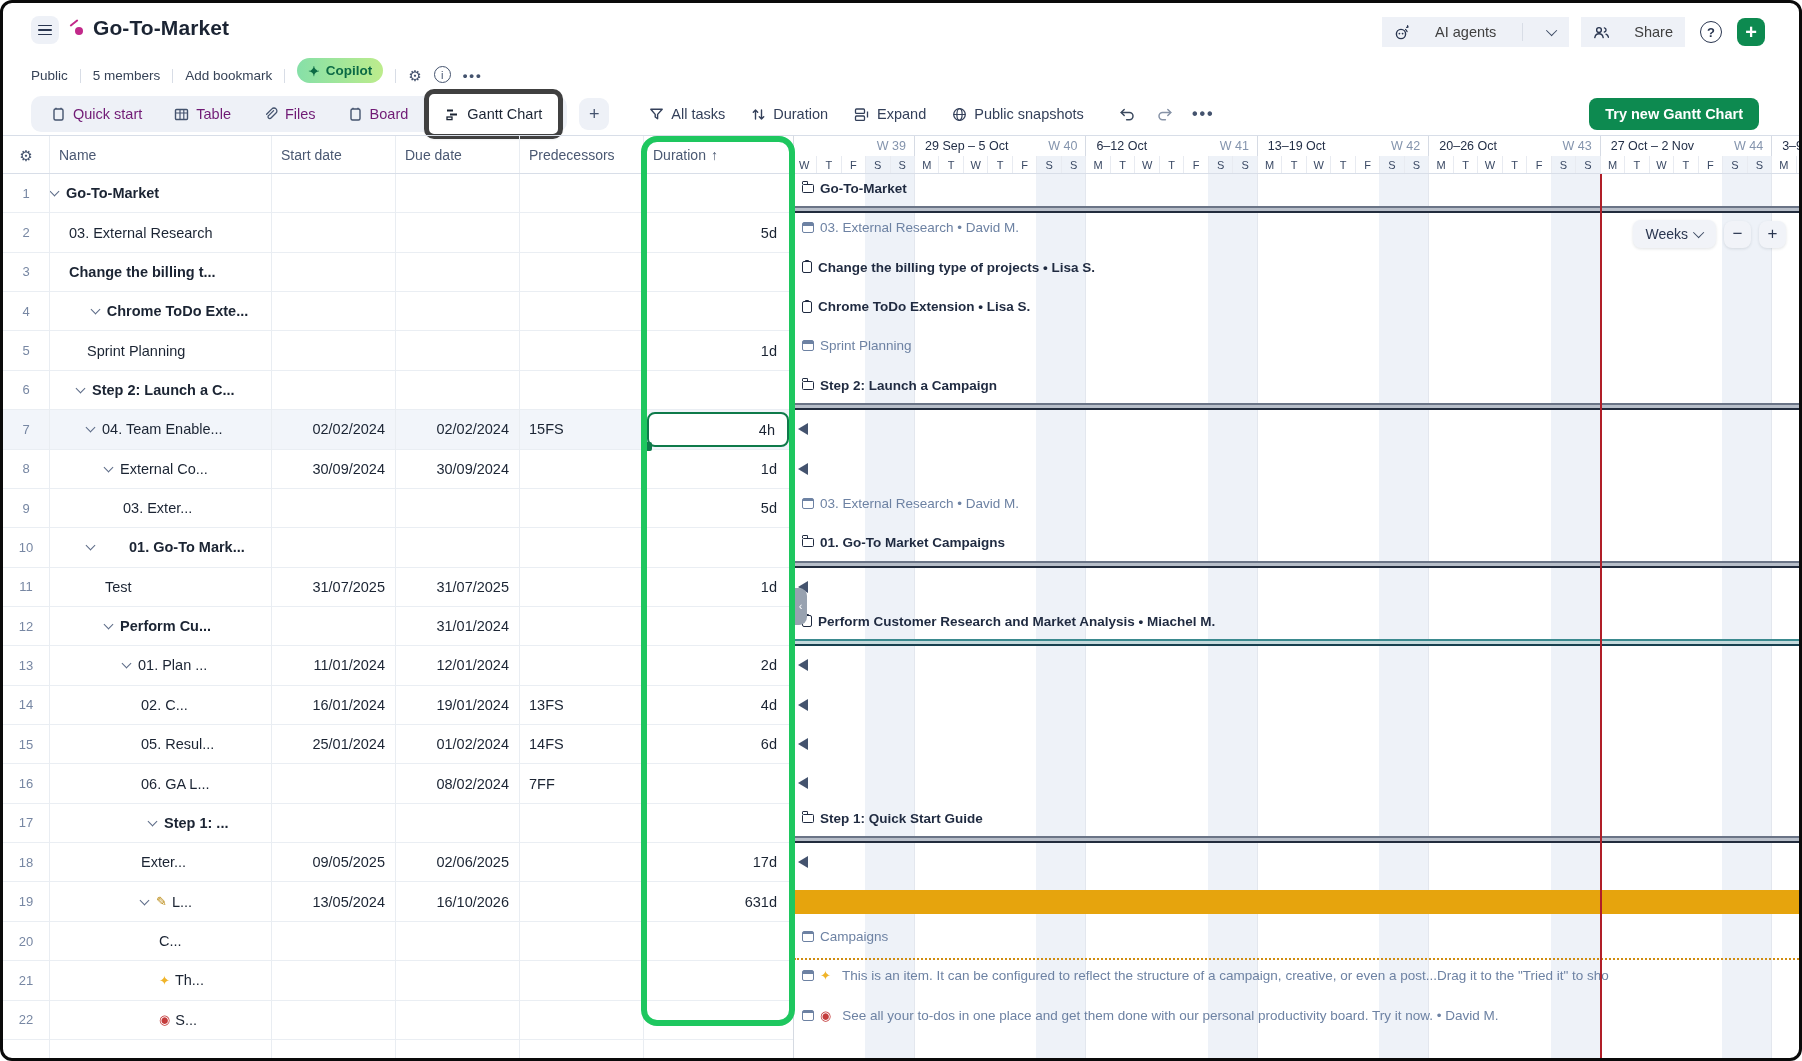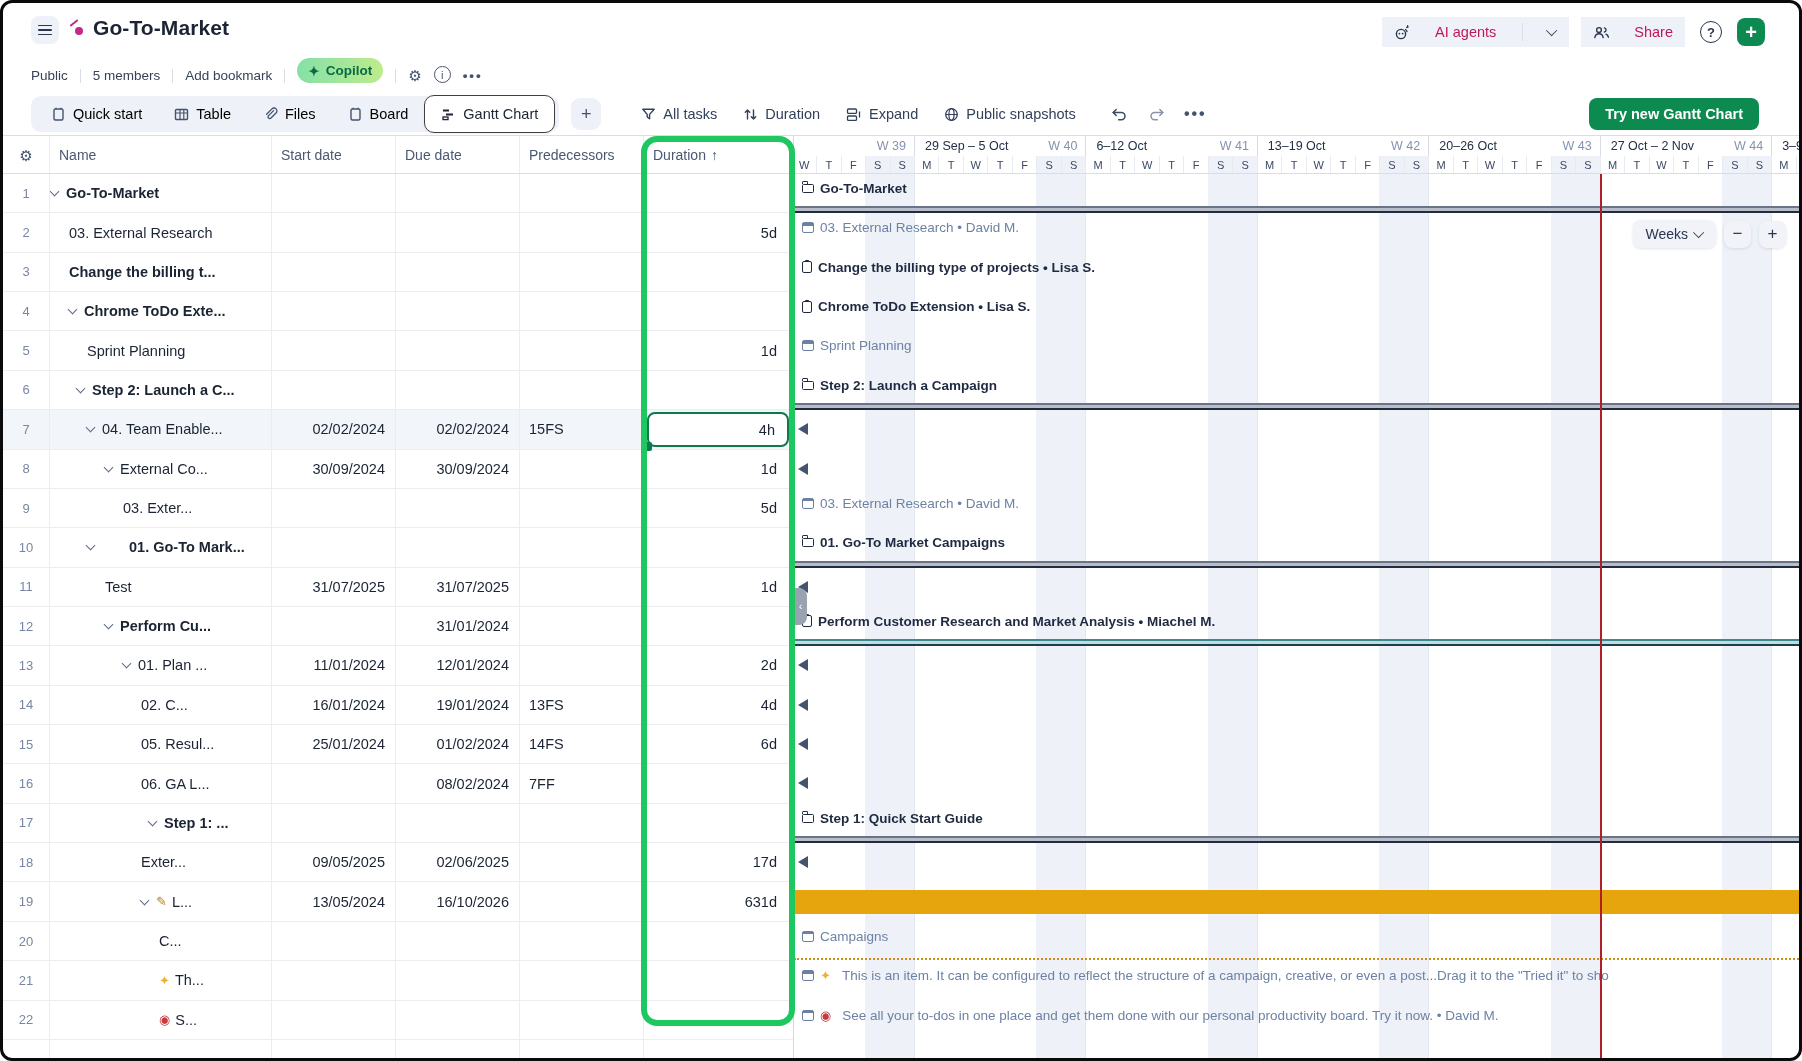--- a/index.html
+++ b/index.html
@@ -7,40 +7,40 @@
   .app{position:relative;width:1802px;height:1061px;background:#fff;border:3px solid #0a0a0a;border-radius:12px;overflow:hidden;}
 
   
   .hdr{position:absolute;left:0;top:0;width:100%;height:50px;}
   .hamburger{position:absolute;left:28px;top:13px;width:28px;height:28px;background:#eef1f7;border-radius:8px;display:flex;flex-direction:column;justify-content:center;gap:3px;padding:0 7px;cursor:pointer;}
   .hamburger i{display:block;height:1.6px;background:#2a3650;border-radius:1px;}
   .comet{position:absolute;left:72px;top:24px;width:8px;height:8px;background:#c2298a;border-radius:50%;}
   .comet:before{content:"";position:absolute;left:-6px;top:-5px;width:10px;height:2px;background:#c2298a;transform:rotate(-38deg);border-radius:2px;}
   .title{position:absolute;left:90px;top:13px;font-size:21px;font-weight:700;color:#1b2433;letter-spacing:.1px;}
   .hdr-right{position:absolute;right:34px;top:14px;display:flex;align-items:center;gap:12px;}
-  .pill{display:flex;align-items:center;gap:24px;background:#eef1f7;border-radius:0;height:30px;padding:0 12px;font-size:14.5px;color:#be185d;cursor:pointer;}
+  .pill{display:flex;align-items:center;gap:24px;background:#eef1f7;border-radius:0;height:30px;padding:0 12px;font-size:14.5px;color:#404040;cursor:pointer;}
   .pill .sep{width:1px;height:18px;background:#d8dde6;margin:0 2px;}
   .chev-d{width:8px;height:8px;border-left:1.7px solid #3c4a63;border-bottom:1.7px solid #3c4a63;transform:rotate(-45deg) translateY(-2px);}
   .help-c{width:28px;height:28px;border-radius:50%;border:0;background:transparent;display:flex;align-items:center;justify-content:center;cursor:pointer;}
   .help-c b{width:22px;height:22px;border:1.6px solid #2a3650;border-radius:50%;display:flex;align-items:center;justify-content:center;font-size:13px;color:#2a3650;font-weight:600;}
   .plus-btn{width:28px;height:28px;border-radius:8px;display:flex;align-items:center;justify-content:center;color:#fff;font-size:20px;font-weight:600;cursor:pointer;line-height:1;}
 
   
   .meta{position:absolute;left:28px;top:50px;height:30px;display:flex;align-items:flex-end;gap:12px;font-size:13.5px;color:#374357;}
   .meta .vsep{width:1px;height:14px;background:#d8dde6;}
   .copilot{display:flex;align-items:center;gap:6px;height:25px;border-radius:13px;padding:0 11px;font-size:13.5px;font-weight:600;cursor:pointer;}
   .mini-ic{font-size:15px;color:#44536e;cursor:pointer;line-height:1;}
   .info-c{width:17px;height:17px;border:1.4px solid #44536e;border-radius:50%;display:inline-flex;align-items:center;justify-content:center;font-size:11px;color:#44536e;font-style:normal;cursor:pointer;}
   .dots{letter-spacing:2px;color:#44536e;font-weight:700;cursor:pointer;}
 
   
   .tbar{position:absolute;left:28px;top:93px;height:36px;display:flex;align-items:center;}
   .tabs{display:flex;align-items:center;background:#eef1f7;border-radius:10px;height:36px;padding:0 4px;}
-  .tab{display:flex;align-items:center;gap:7px;height:36px;padding:0 16px;font-size:14.5px;color:#000000;cursor:pointer;white-space:nowrap;}
-  .tab.active{background:#fff;border:1px solid #404040;border-radius:10px;height:38px;color:#1b2433;box-shadow:0 1px 2px rgba(20,30,50,.06);}
+  .tab{display:flex;align-items:center;gap:7px;height:36px;padding:0 16px;font-size:14.5px;color:#701a75;cursor:pointer;white-space:nowrap;}
+  .tab.active{background:#fff;border:5px solid #404040;border-radius:10px;height:50px;color:#1b2433;box-shadow:0 1px 2px rgba(20,30,50,.06);}
   .addtab{margin-left:12px;width:30px;height:32px;background:#eef1f7;border-radius:9px;display:flex;align-items:center;justify-content:center;font-size:18px;color:#44536e;cursor:pointer;}
   .actions{display:flex;align-items:center;gap:26px;margin-left:40px;}
   .action{display:flex;align-items:center;gap:7px;font-size:14.5px;color:#34405a;cursor:pointer;white-space:nowrap;}
   .undoredo{display:flex;align-items:center;gap:18px;margin-left:34px;}
   .try-btn{position:absolute;right:40px;top:95px;height:32px;border-radius:8px;border:0;color:#fff;font-size:14.5px;font-weight:600;padding:0 16px;cursor:pointer;font-family:inherit;}
 
   
   .main{position:absolute;left:0;top:132px;width:1802px;height:926px;}
   .lpane{position:absolute;left:0;top:0;width:790px;height:926px;border-top:1px solid #d8dee8;}
   .cpane{position:absolute;left:790px;top:0;width:1012px;height:926px;border-top:1px solid #d8dee8;border-left:1px solid #d5dae2;overflow:hidden;}
@@ -319,21 +319,21 @@
             <div class="cell c-name bold" style="padding-left: 20px;">
               <span>Change the billing t...</span>
             </div>
             <div class="cell c-start"></div>
             <div class="cell c-due"></div>
             <div class="cell c-pred"></div>
             <div class="cell c-dur"></div>
           </div>
           <div class="trow">
             <div class="cell c-num">4</div>
-            <div class="cell c-name bold" style="padding-left: 20px;">
+            <div class="cell c-name bold" style="padding-left: 20px; justify-content: center;">
               <span class="chv"></span>
               <span>Chrome ToDo Exte...</span>
             </div>
             <div class="cell c-start"></div>
             <div class="cell c-due"></div>
             <div class="cell c-pred"></div>
             <div class="cell c-dur"></div>
           </div>
           <div class="trow">
             <div class="cell c-num">5</div>

